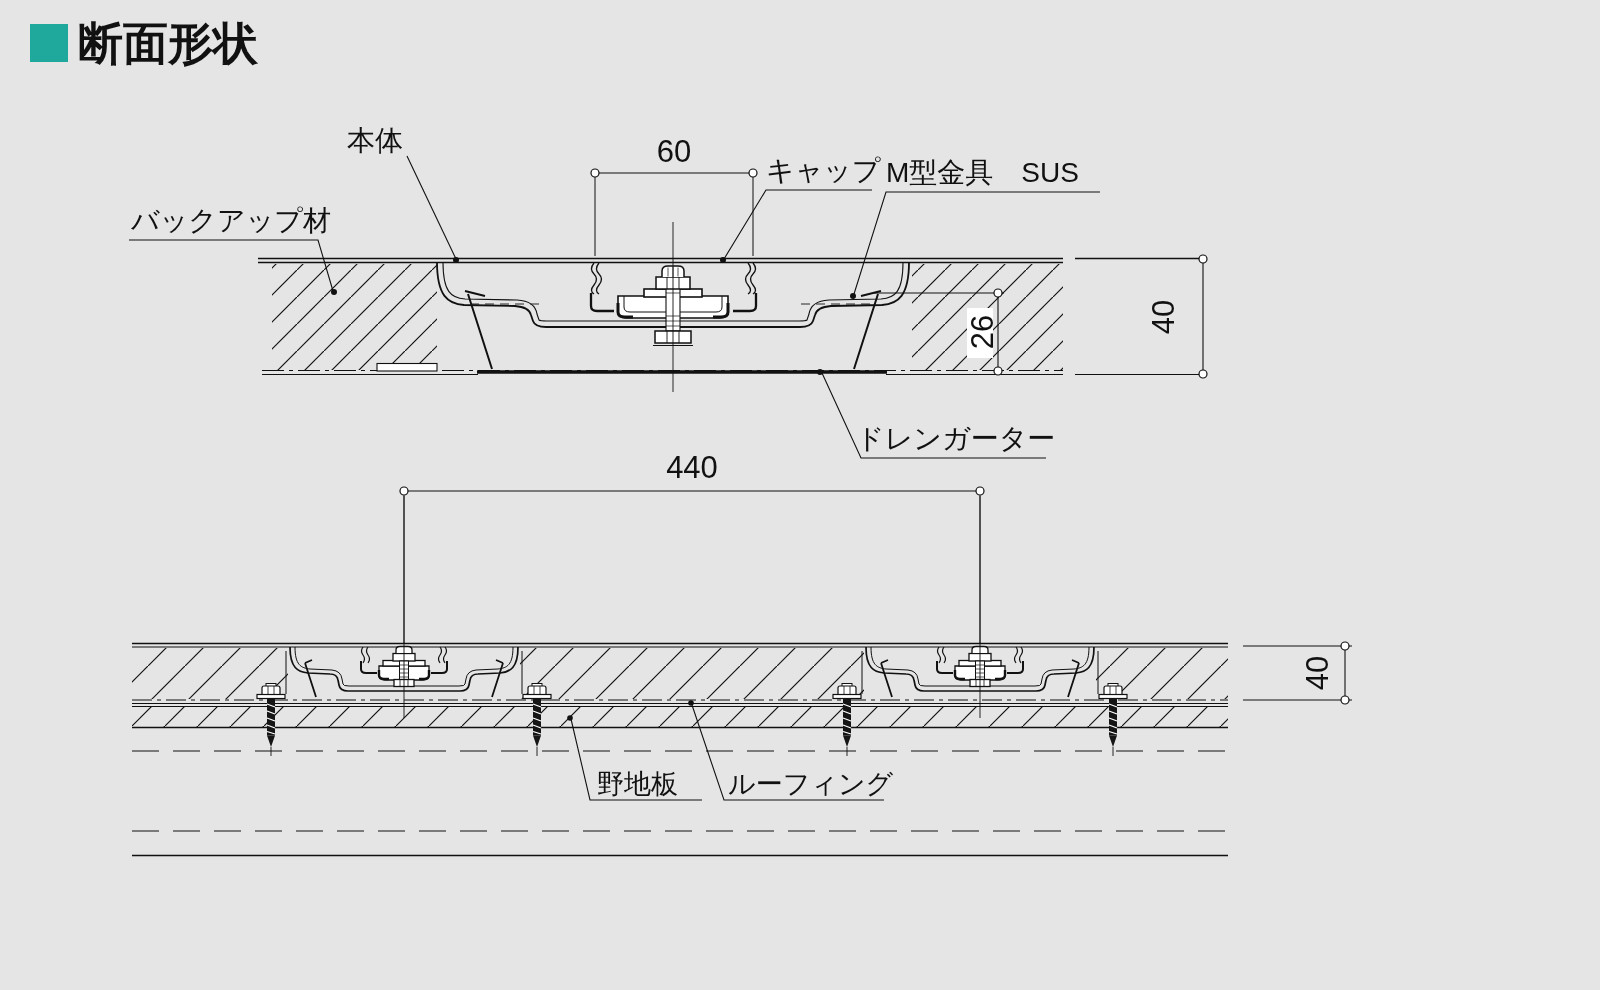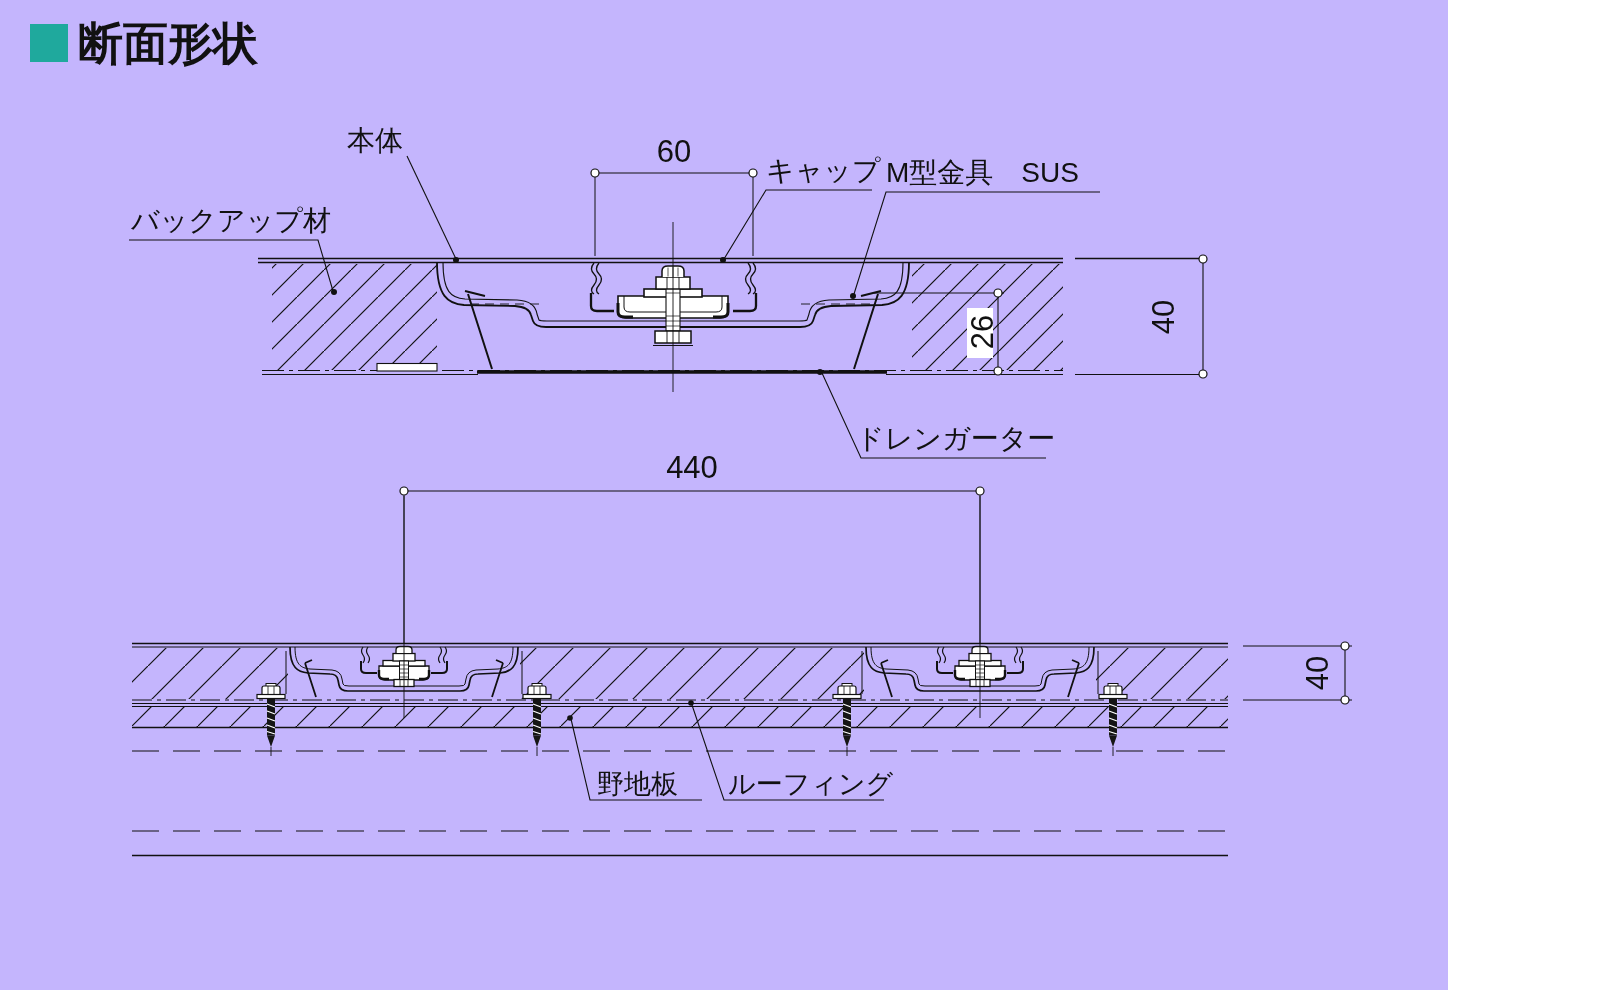--- a/index.html
+++ b/index.html
@@ -1,16 +1,16 @@
 <!DOCTYPE html>
 <html><head>
 <meta charset="utf-8">
 <style>
   html,body{margin:0;padding:0;background:#ffffff;}
-  .page{width:1448px;height:990px;position:relative;background:#c4b5fd;overflow:hidden;}
+  .page{width:1600px;height:990px;position:relative;background:#e5e5e5;overflow:hidden;}
   svg{display:block;}
   text{font-family:"Liberation Sans","DejaVu Sans",sans-serif;fill:#111;}
   .title-text{font-weight:800;}
   .dim{font-size:31px;}
   .lbl{font-size:28px;}
   .lbl-s{font-size:27px;}
 </style>
 </head>
 <body>
 

